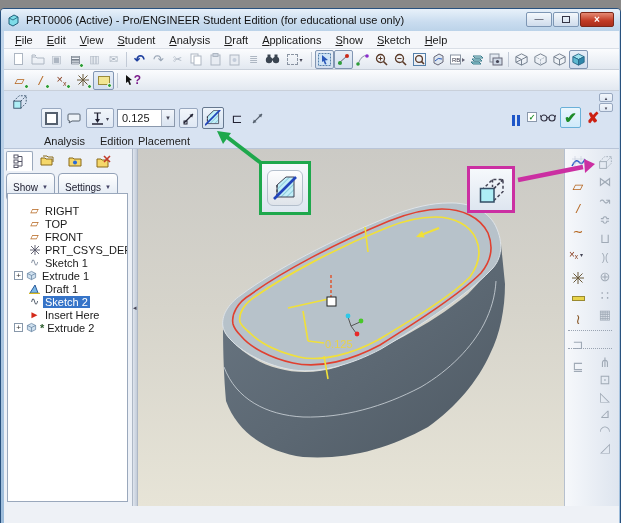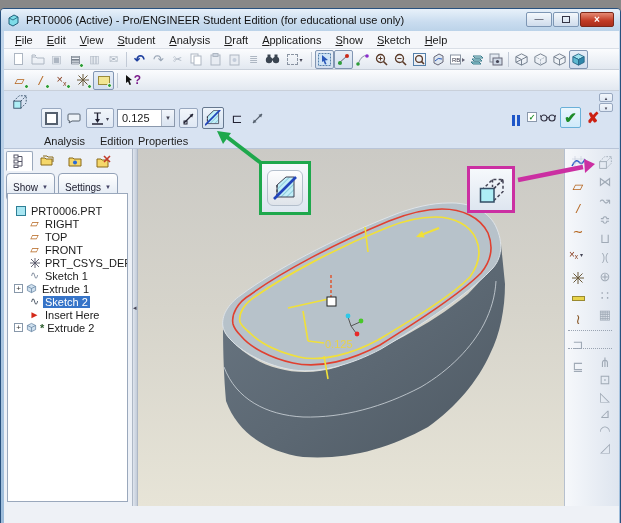--- a/index.html
+++ b/index.html
@@ -376,21 +376,21 @@
       <svg style="position:absolute;left:536px;top:22px;" width="16" height="9" viewBox="0 0 16 9">
           <circle cx="4" cy="5" r="3" fill="none" stroke="#334" stroke-width="1.2"></circle>
           <circle cx="12" cy="5" r="3" fill="none" stroke="#334" stroke-width="1.2"></circle>
           <path d="M7 5 Q8 3.5 9 5 M1 4 L0 2 M15 4 L16 2" fill="none" stroke="#334"></path>
         </svg>
       <span class="dbtn" style="left:556px;top:16px;width:21px;height:21px;border:1px solid #6ab0d8;background:linear-gradient(180deg,#eaf6fd,#cfeafa);color:#1e8c28;font-size:15px;font-weight:bold;">✔<i></i></span>
       <span class="dbtn" style="left:580px;top:16px;width:18px;height:21px;color:#cc2012;font-size:15px;font-weight:bold;">✘<i></i></span>
 
       <span class="dash-label" style="left:40px;">Analysis</span>
       <span class="dash-label" style="left:96px;">Edition</span>
-      <span class="dash-label" style="left:134px;">Properties</span>
+      <span class="dash-label" style="left:134px;">Placement</span>
     </div>
 
     <div id="workspace">
 
       <div id="navigator">
         <div class="navtabs">
           <span class="navtab active">
               <svg width="14" height="14" viewBox="0 0 14 14">
                 <rect x="1" y="1" width="4" height="3" fill="#fff" stroke="#556"></rect>
                 <rect x="1" y="6" width="4" height="3" fill="#fff" stroke="#556"></rect>
@@ -421,26 +421,20 @@
           <span class="navbtn">
               <span>Show</span>
               <span class="arr">▼</span>
             </span>
           <span class="navbtn">
               <span>Settings</span>
               <span class="arr">▼</span>
             </span>
         </div>
         <div id="treebox">
-          <div class="trow ind1">
-              <span class="tic">
-                <i class="partic"></i>
-              </span>
-              <span class="lbl">PRT0006.PRT</span>
-            </div>
           <div class="trow ind2">
               <span class="tic orange">▱</span>
               <span class="lbl">RIGHT</span>
             </div>
           <div class="trow ind2">
               <span class="tic orange">▱</span>
               <span class="lbl">TOP</span>
             </div>
           <div class="trow ind2">
               <span class="tic orange">▱</span>
@@ -460,20 +454,29 @@
             </div>
           <div class="trow ind2e">
               <span class="exp">+</span>
               <span class="tic">
                 <svg width="11" height="11" viewBox="0 0 16 16">
                   <path d="M8 2 L14 5 L14 11 L8 14 L2 11 L2 5 Z" fill="#cfe0ee" stroke="#5a7a9a"></path>
                   <path d="M2 5 L8 8 L14 5 M8 8 L8 14" fill="none" stroke="#5a7a9a"></path>
                 </svg>
               </span>
               <span class="lbl">Extrude 1</span>
+            </div>
+          <div class="trow ind2">
+              <span class="tic">
+                <svg width="11" height="10" viewBox="0 0 11 10">
+                  <polygon points="1,9 9,9 6,1" fill="#7ab8e8" stroke="#2a5a9a"></polygon>
+                  <line x1="0" y1="9.5" x2="11" y2="9.5" stroke="#d8b820" stroke-width="1.4"></line>
+                </svg>
+              </span>
+              <span class="lbl">Draft 1</span>
             </div>
           <div class="trow ind2 sel">
               <span class="tic" style="color:#55606e;">∿</span>
               <span class="lbl">Sketch 2</span>
             </div>
           <div class="trow ind2">
               <span class="tic" style="color:#d42a1a;font-size:10px;">►</span>
               <span class="lbl">Insert Here</span>
             </div>
           <div class="trow ind2e">

